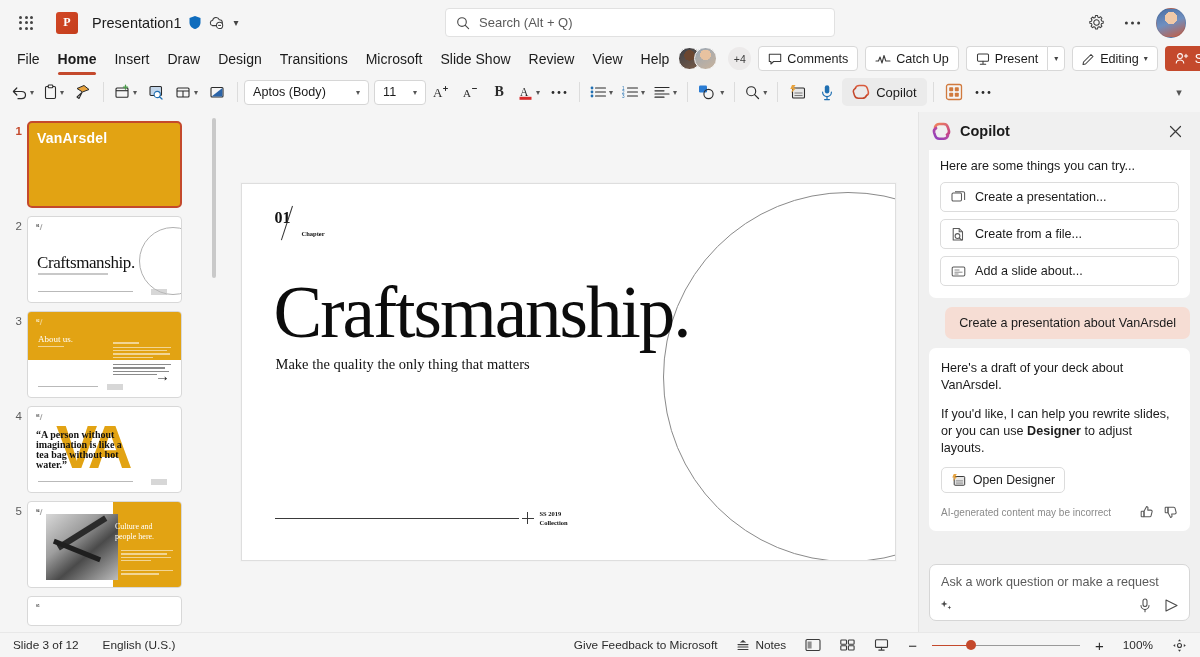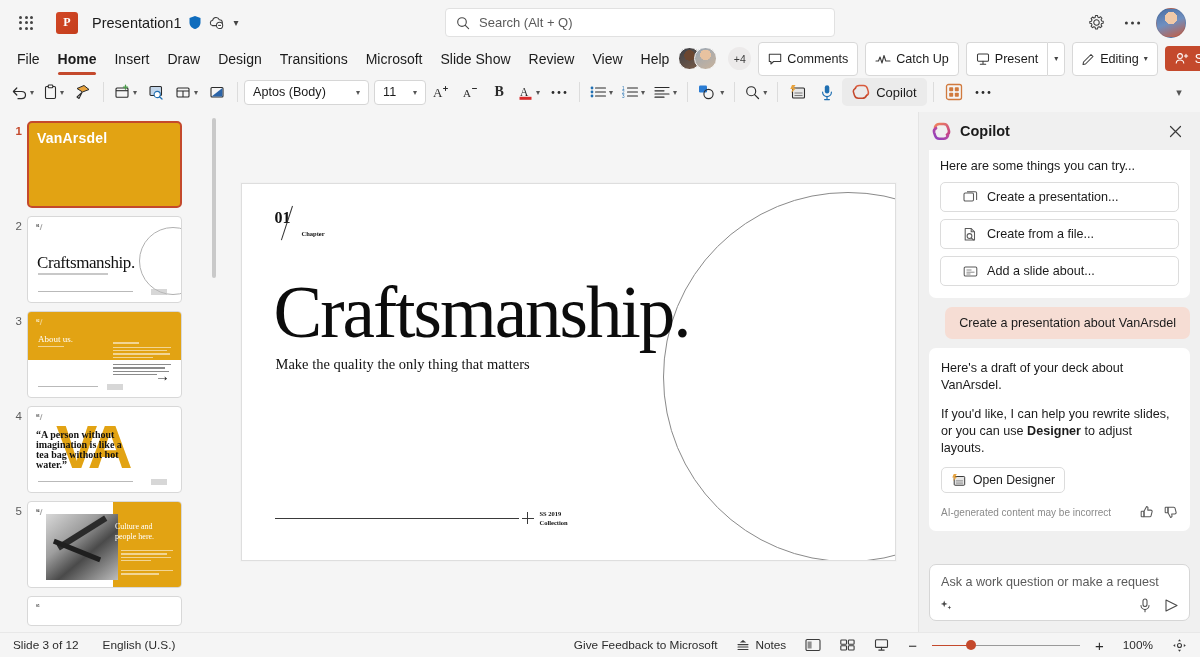--- a/index.html
+++ b/index.html
@@ -41,21 +41,21 @@
   .menu-item { font-size: 14px; color: #1b1b1b; padding: 3px 9px; border-radius: 4px; cursor: pointer; position: relative; white-space: nowrap; }
   .menu-item.active { font-weight: bold; }
   .menu-item.active::after { content: ""; position: absolute; left: 9px; right: 9px; bottom: -5px; height: 2.5px; background: #c4492c; border-radius: 2px; }
   .menu-right { margin-left: auto; display: flex; align-items: center; gap: 7px; padding-right: 9px; }
   .av-stack { display: flex; align-items: center; }
   .av-sm { width: 23px; height: 23px; border-radius: 50%; border: 1.5px solid #f5f5f5; }
   .av-sm.a1 { background: radial-gradient(circle at 50% 35%, #6b4630 0 30%, transparent 31%), linear-gradient(150deg,#3a3f47,#7a5c48); }
   .av-sm.a2 { margin-left: -7px; background: radial-gradient(circle at 50% 33%, #e8c2a0 0 30%, transparent 31%), linear-gradient(150deg,#9aa7b5,#c9b39c); }
   .plus4 { width: 23px; height: 23px; border-radius: 50%; background: #eceaea; color: #3b3b3b;
     font-size: 10.5px; display: flex; align-items: center; justify-content: center; margin-left: 4px; cursor: pointer; }
-  .pill { height: 34px; border: 1px solid #d8d8d8; background: #ffffff; border-radius: 4px;
+  .pill { height: 25px; border: 1px solid #d8d8d8; background: #ffffff; border-radius: 4px;
     display: flex; align-items: center; gap: 5px; padding: 0 9px; font-size: 12.6px; color: #1b1b1b; cursor: pointer; white-space: nowrap; }
   .pill-split { display: flex; align-items: center; }
   .pill-split .pill:first-child { border-top-right-radius: 0; border-bottom-right-radius: 0; border-right: none; }
   .pill-split .pill.chev-only { border-top-left-radius: 0; border-bottom-left-radius: 0; padding: 0 6px; }
   .share-btn { height: 25px; background: #c4492c; color: #fff; border-radius: 4px; display: flex; align-items: center;
     gap: 5px; padding: 0 10px; font-size: 12.6px; cursor: pointer; }
 
   
   .ribbon { height: 40px; flex: 0 0 40px; background: #f5f5f5; display: flex; align-items: center; padding: 0 7px; gap: 1px; }
   .rb { height: 30px; min-width: 28px; border-radius: 4px; display: flex; align-items: center; justify-content: center;
@@ -135,21 +135,21 @@
     border-left: 1px solid #e4e4e4; }
   .cp-head { height: 38px; display: flex; align-items: center; padding: 0 12px; gap: 8px; flex: 0 0 38px; }
   .cp-title { font-size: 14.5px; font-weight: bold; color: #1b1b1b; }
   .cp-close { margin-left: auto; width: 26px; height: 26px; display: flex; align-items: center; justify-content: center;
     border-radius: 4px; cursor: pointer; color: #333; font-size: 15px; }
   .cp-body { flex: 1; overflow: hidden; padding: 0 10px; display: flex; flex-direction: column; gap: 9px; }
   .cp-card { background: #fff; border-radius: 7px; padding: 11px 11px 12px; }
   .cp-card-top { border-top-left-radius: 0; border-top-right-radius: 0; margin-top: -2px; }
   .cp-intro { font-size: 12.6px; color: #1b1b1b; margin-bottom: 9px; }
   .cp-sugg { border: 1px solid #dcdcdc; border-radius: 5px; height: 30px; display: flex; align-items: center;
-    gap: 9px; padding: 0 22px; font-size: 12.6px; color: #1b1b1b; margin-bottom: 7px; cursor: pointer; background: #fff; }
+    gap: 9px; padding: 0 10px; font-size: 12.6px; color: #1b1b1b; margin-bottom: 7px; cursor: pointer; background: #fff; }
   .cp-sugg:last-child { margin-bottom: 0; }
   .cp-userbubble { align-self: flex-end; background: #f6ddd4; border-radius: 7px; padding: 9px 14px;
     font-size: 12.6px; color: #1b1b1b; max-width: 255px; text-align: center; }
   .cp-reply { background: #fff; border-radius: 7px; padding: 12px; }
   .cp-reply p { font-size: 12.6px; color: #1b1b1b; line-height: 17px; margin-bottom: 12px; }
   .cp-reply p:last-of-type { margin-bottom: 10px; }
   .cp-reply b { font-weight: bold; }
   .cp-designer { display: inline-flex; align-items: center; gap: 6px; border: 1px solid #dcdcdc; border-radius: 5px;
     height: 26px; padding: 0 9px; font-size: 12.2px; color: #1b1b1b; cursor: pointer; background: #fff; }
   .cp-footrow { display: flex; align-items: center; margin-top: 12px; }

